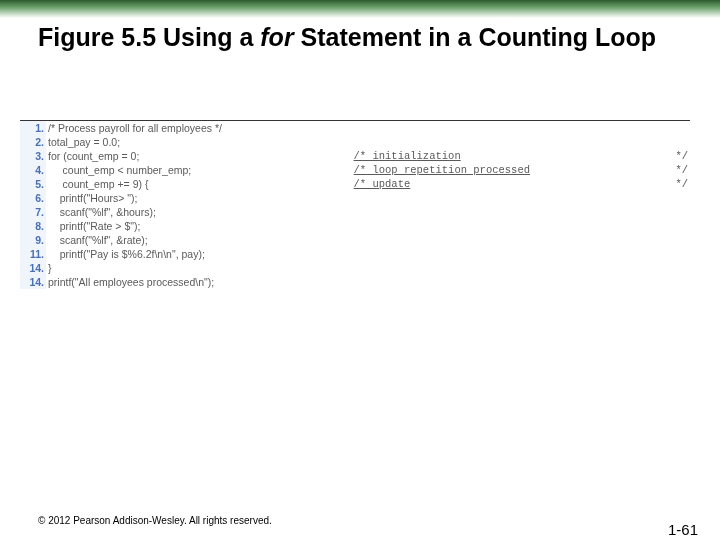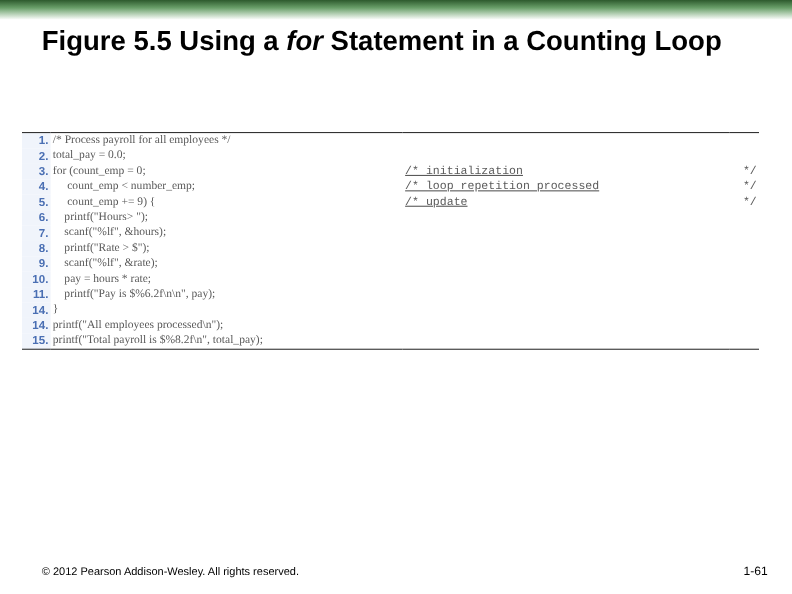--- a/index.html
+++ b/index.html
@@ -56,21 +56,21 @@
   .ln {
     width: 22px;
     text-align: right;
     color: #4a6fb3;
     font-family: Arial, Helvetica, sans-serif;
     font-weight: bold;
     padding-right: 6px;
     background: #f0f4fb;
   }
   .code {
-    font-family: Liberation Serif, serif;
+    font-family: Liberation Sans, sans-serif;
     color: #5a5a5a;
   }
   .cmt {
     font-family: "Courier New", Courier, monospace;
     color: #5a5a5a;
     text-align: left;
     text-decoration: underline;
   }
   .cmt-end {
     font-family: "Courier New", Courier, monospace;
@@ -87,23 +87,23 @@
   .footer {
     position: absolute;
     bottom: 14px;
     left: 38px;
     right: 30px;
     font-size: 10px;
     color: #000;
   }
   .pagenum {
     position: absolute;
-    bottom: 14px;
+    bottom: 2px;
     right: 22px;
-    font-size: 11px;
+    font-size: 15px;
     color: #000;
   }
 </style>
 </head>
 <body>
 
 <div class="slide">
   <div class="top-gradient"></div>
 
   <div class="title">
@@ -161,48 +161,36 @@
             <td class="cmt"></td>
             <td class="cmt-end"></td>
           </tr>
           <tr>
             <td class="ln">9.</td>
             <td class="code">    scanf("%lf", &amp;rate);</td>
             <td class="cmt"></td>
             <td class="cmt-end"></td>
           </tr>
           <tr>
-            <td class="ln">10.</td>
-            <td class="code">    pay = hours * rate;</td>
-            <td class="cmt"></td>
-            <td class="cmt-end"></td>
-          </tr>
-          <tr>
             <td class="ln">11.</td>
             <td class="code">    printf("Pay is $%6.2f\n\n", pay);</td>
             <td class="cmt"></td>
             <td class="cmt-end"></td>
           </tr>
           <tr>
             <td class="ln">14.</td>
             <td class="code">}</td>
             <td class="cmt"></td>
             <td class="cmt-end"></td>
           </tr>
           <tr>
             <td class="ln">14.</td>
             <td class="code">printf("All employees processed\n");</td>
             <td class="cmt"></td>
             <td class="cmt-end"></td>
           </tr>
-          <tr class="rule-bot">
-            <td class="ln">15.</td>
-            <td class="code">printf("Total payroll is $%8.2f\n", total_pay);</td>
-            <td class="cmt"></td>
-            <td class="cmt-end"></td>
-          </tr>
         </tbody>
     </table>
   </div>
 
   <div class="footer">© 2012 Pearson Addison-Wesley. All rights reserved.</div>
   <div class="pagenum">1-61</div>
 </div>
 
 </body></html>

